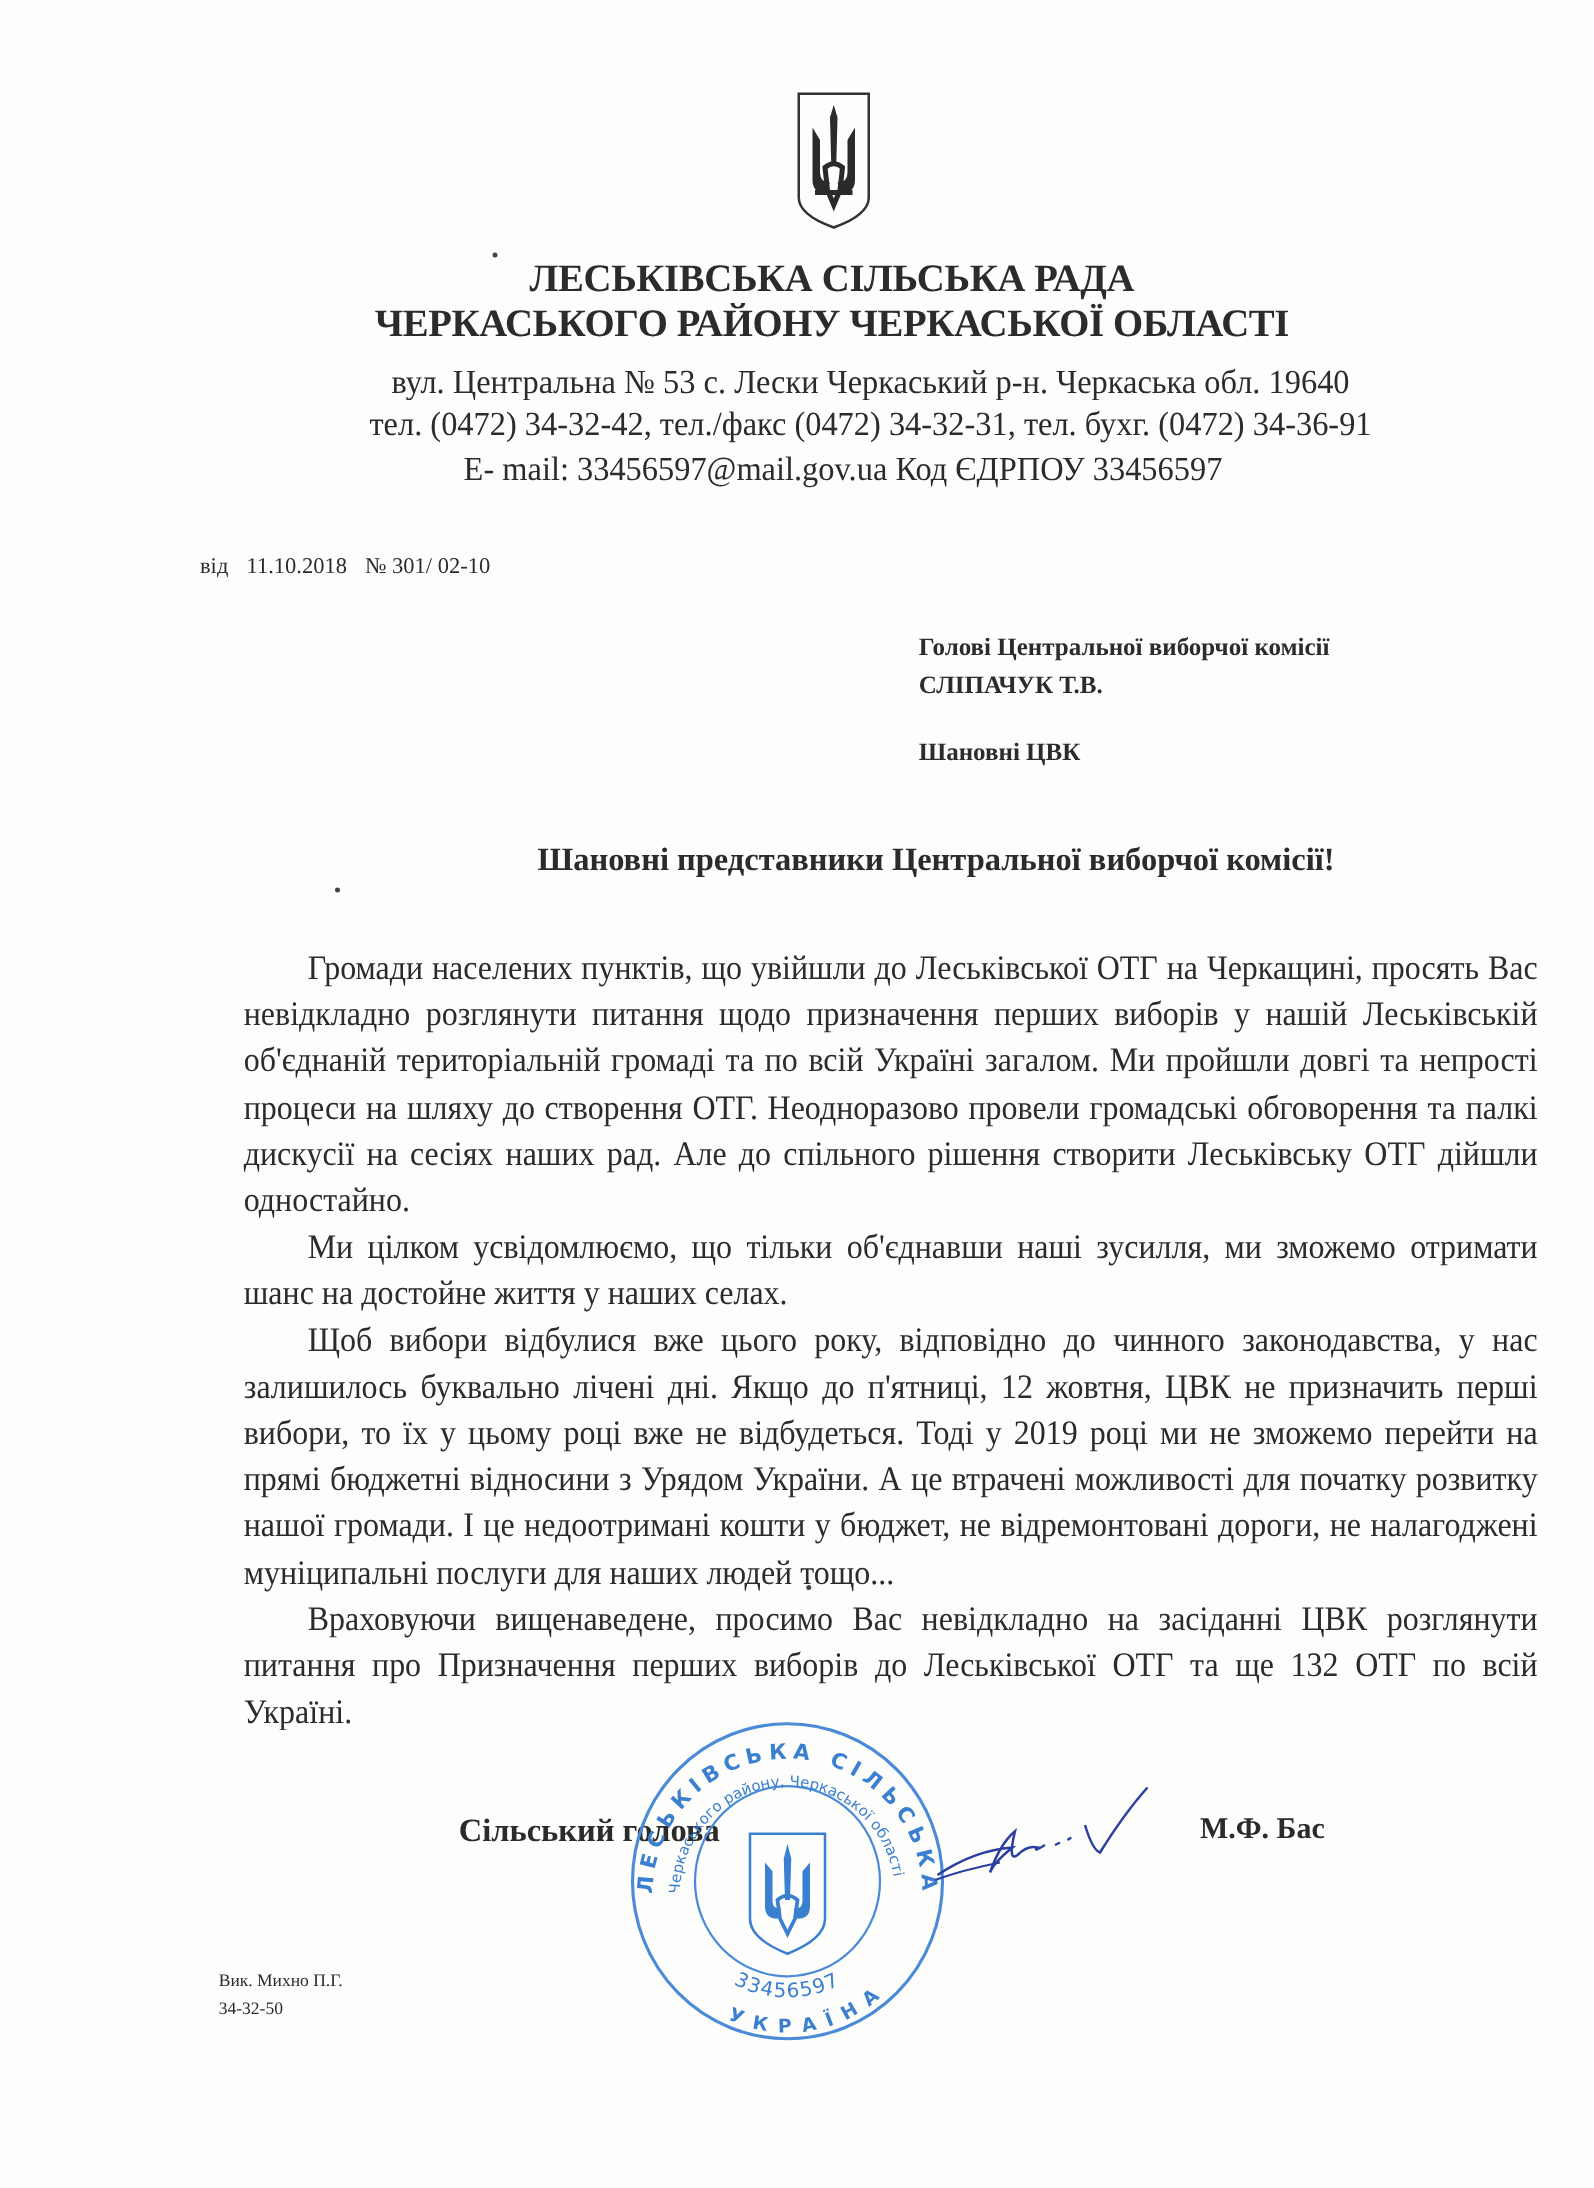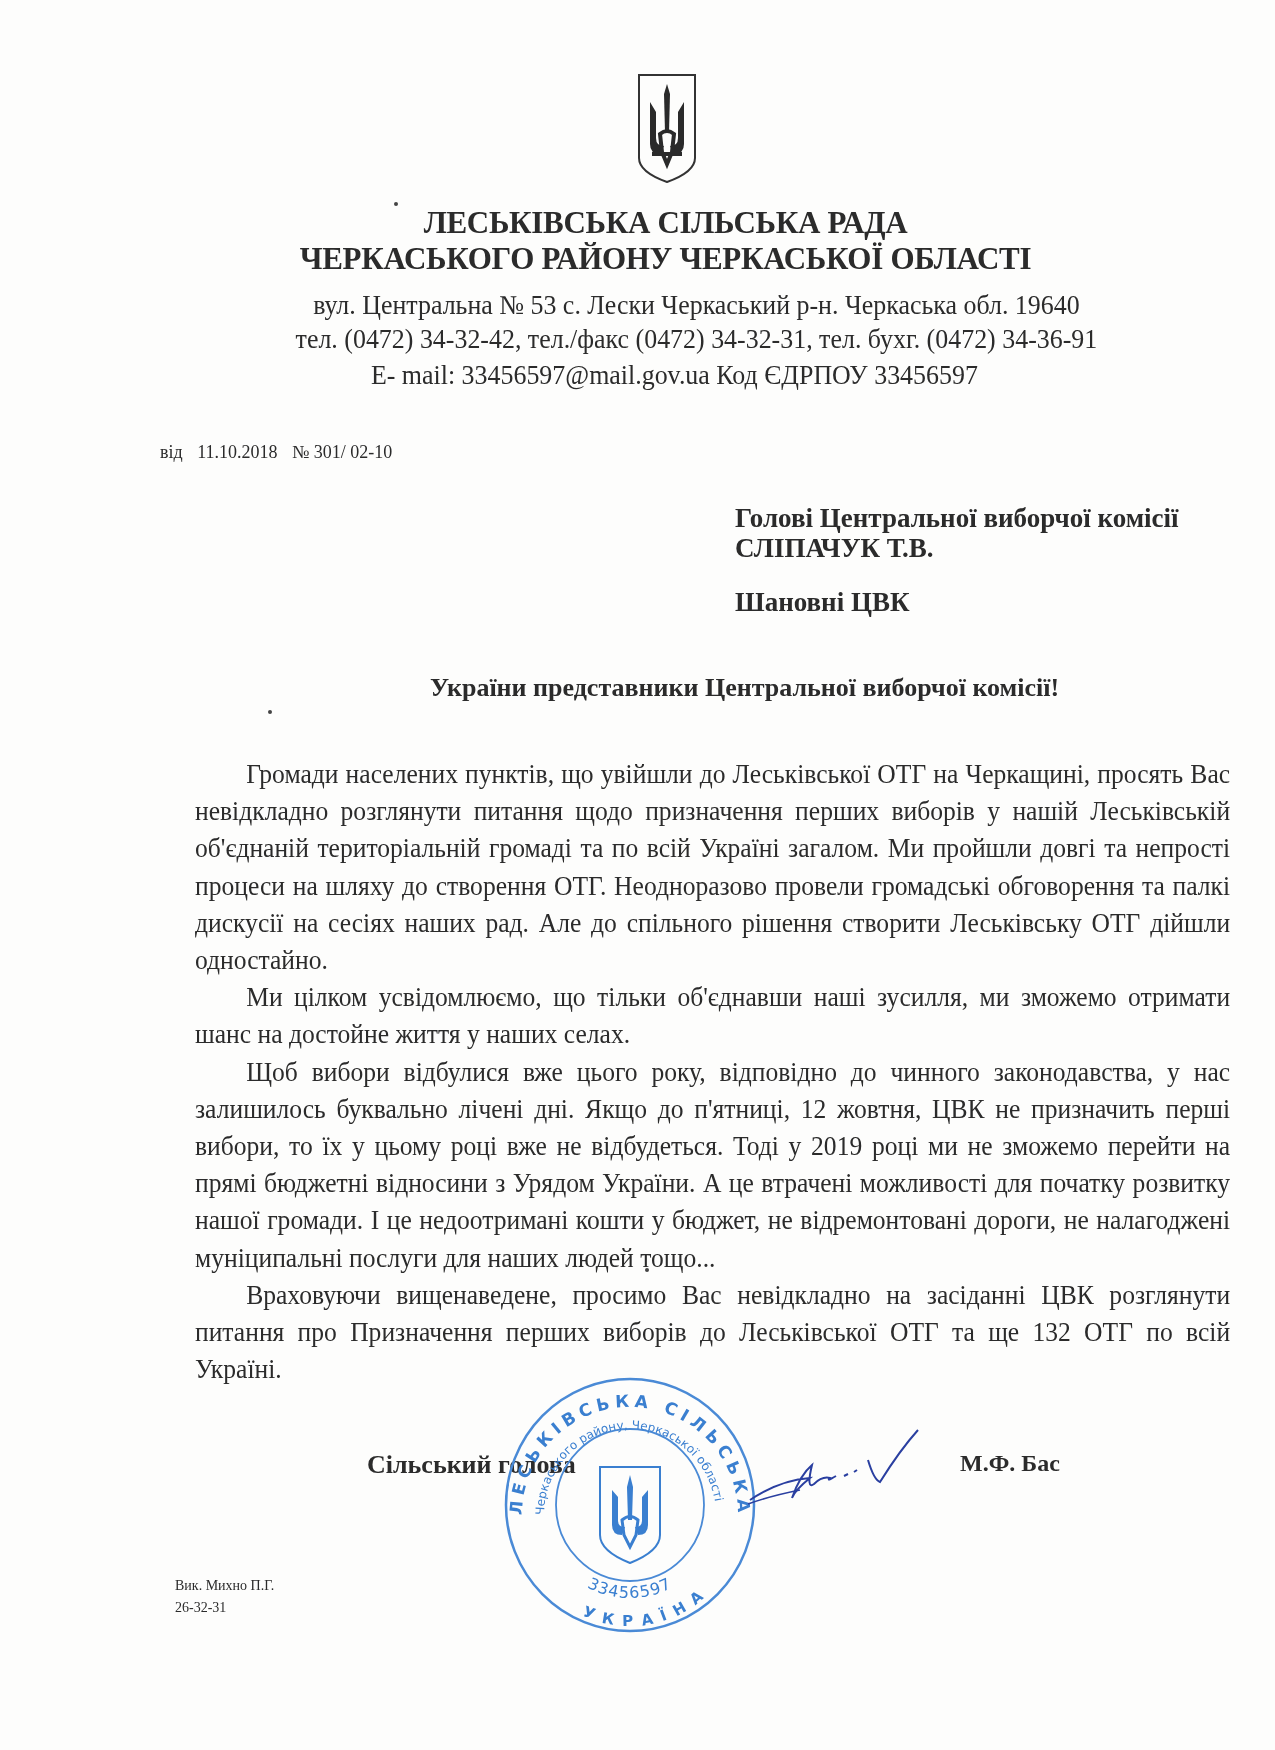--- a/index.html
+++ b/index.html
@@ -19,21 +19,21 @@
     .org-title.l2 { top: 240px; left: 28px; }
     .contact {
       left: 0; width: 1275px; text-align: center; font-size: 27px; line-height: 34px;
       transform: scaleX(0.96); transform-origin: 660px 0;
     }
     .contact.c1 { top: 288px; left: 58px; }
     .contact.c2 { top: 322px; left: 58px; }
     .contact.c3 { top: 358px; left: 36px; }
     .reference { left: 160px; top: 442px; font-size: 18px; }
     .reference span { margin-right: 10px; }
-    .addressee { left: 735px; font-weight: bold; font-size: 27px; line-height: 30px; }
+    .addressee { left: 735px; font-weight: bold; font-size: 20px; line-height: 30px; }
     .addressee.a1 { top: 503px; }
     .addressee.a2 { top: 533px; }
     .addressee.a3 { top: 587px; }
     .greeting {
       left: 430px; top: 673px; font-weight: bold; font-size: 26px;
     }
     .body-text {
       left: 195px; top: 755px; width: 1035px;
       font-size: 27.5px; line-height: 37.2px; text-align: justify;
       transform: scaleX(0.93); transform-origin: 0 0;
@@ -69,21 +69,21 @@
 <div class="abs reference">
   <span>від</span>
   <span>11.10.2018</span>
   <span>№ 301/ 02-10</span>
 </div>
 
 <div class="abs addressee a1">Голові Центральної виборчої комісії</div>
 <div class="abs addressee a2">СЛІПАЧУК Т.В.</div>
 <div class="abs addressee a3">Шановні ЦВК</div>
 
-<div class="abs greeting">України представники Центральної виборчої комісії!</div>
+<div class="abs greeting">Шановні представники Центральної виборчої комісії!</div>
 
 <div class="abs body-text">
   <p>Громади населених пунктів, що увійшли до Леськівської ОТГ на Черкащині, просять Вас невідкладно розглянути питання щодо призначення перших виборів у нашій Леськівській об'єднаній територіальній громаді та по всій Україні загалом. Ми пройшли довгі та непрості процеси на шляху до створення ОТГ. Неодноразово провели громадські обговорення та палкі дискусії на сесіях наших рад. Але до спільного рішення створити Леськівську ОТГ дійшли одностайно.</p>
   <p>Ми цілком усвідомлюємо, що тільки об'єднавши наші зусилля, ми зможемо отримати шанс на достойне життя у наших селах.</p>
   <p>Щоб вибори відбулися вже цього року, відповідно до чинного законодавства, у нас залишилось буквально лічені дні. Якщо до п'ятниці, 12 жовтня, ЦВК не призначить перші вибори, то їх у цьому році вже не відбудеться. Тоді у 2019 році ми не зможемо перейти на прямі бюджетні відносини з Урядом України. А це втрачені можливості для початку розвитку нашої громади. І це недоотримані кошти у бюджет, не відремонтовані дороги, не налагоджені муніципальні послуги для наших людей тощо...</p>
   <p>Враховуючи вищенаведене, просимо Вас невідкладно на засіданні ЦВК розглянути питання про Призначення перших виборів до Леськівської ОТГ та ще 132 ОТГ по всій Україні.</p>
 </div>
 
 <div class="abs sign-label">Сільський голова</div>
 
@@ -121,18 +121,18 @@
   <path d="M10 80 Q40 60 70 58 Q55 70 52 78 Q60 55 72 45 Q66 70 74 64 Q82 56 90 58 Q86 62 96 56" fill="none" stroke="#2a3fa0" stroke-width="2"></path>
   <path d="M104 56 L108 54 M114 52 L117 50" stroke="#2a3fa0" stroke-width="2"></path>
   <path d="M128 40 Q134 60 140 62 Q160 30 178 10" fill="none" stroke="#2a3fa0" stroke-width="2"></path>
   <path d="M8 84 Q30 76 60 70" fill="none" stroke="#2a3fa0" stroke-width="1.5"></path>
 </svg>
 
 <div class="abs sign-name">М.Ф. Бас</div>
 
 <div class="abs executor">
   <div>Вик. Михно П.Г.</div>
-  <div>26-32-31</div>
+  <div>34-32-50</div>
 </div>
 
 <div class="abs speck" style="left:394px;top:202px;"></div>
 <div class="abs speck" style="left:268px;top:710px;"></div>
 <div class="abs speck" style="left:645px;top:1268px;"></div>
 
 </body></html>

